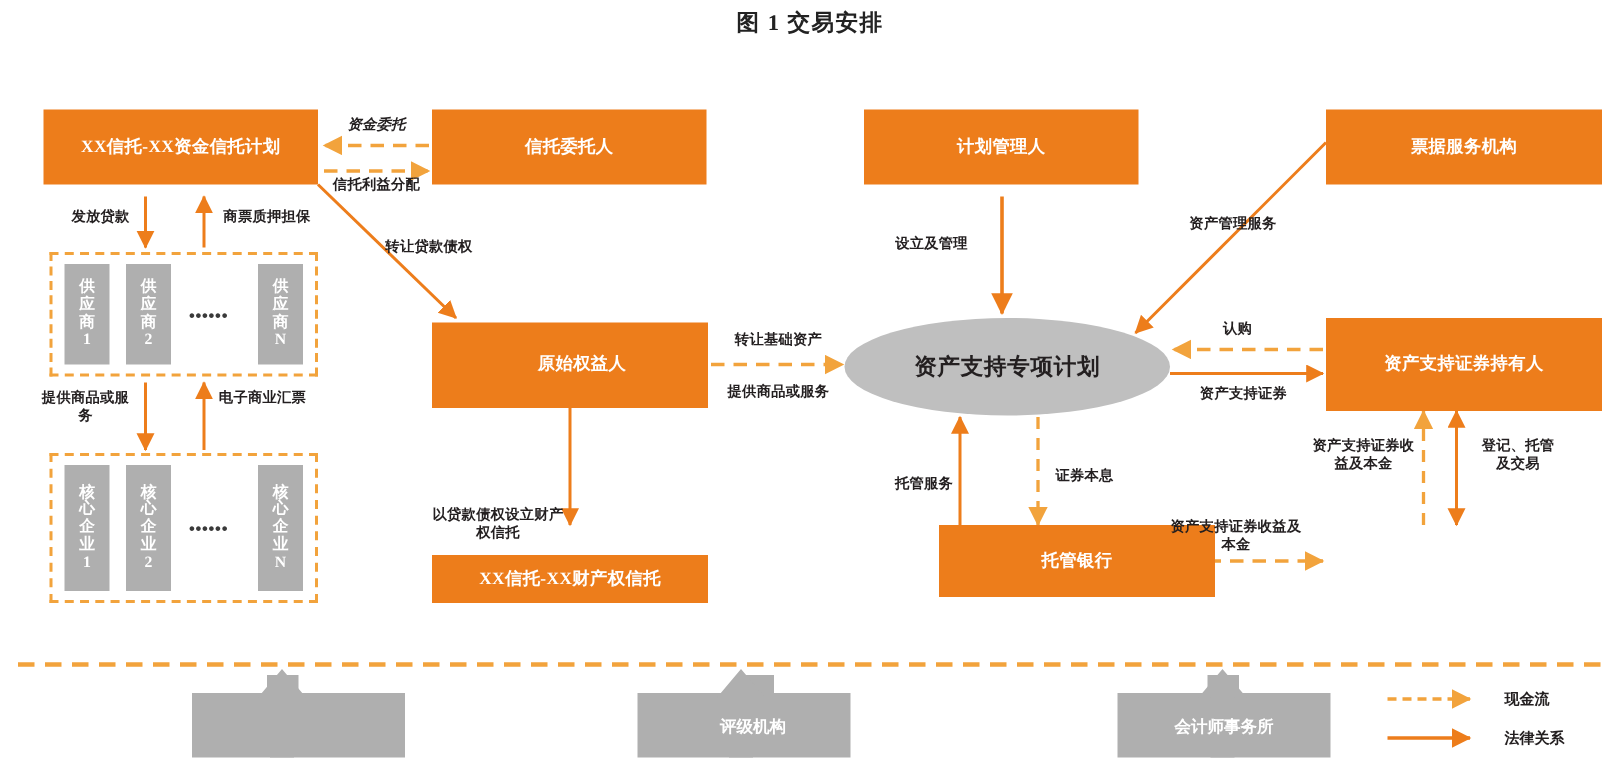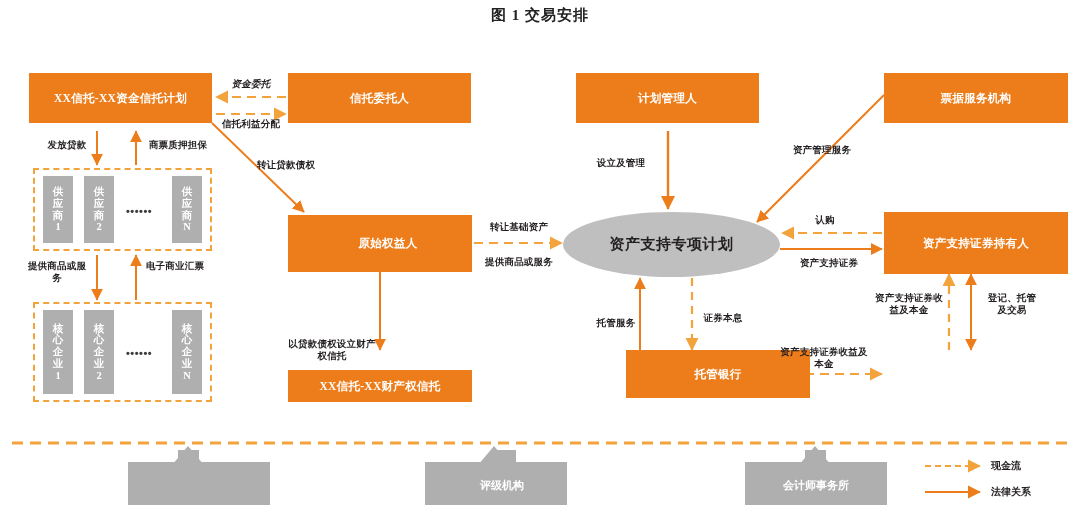--- a/index.html
+++ b/index.html
@@ -54,21 +54,21 @@
     position:absolute;color:#231f20;font-size:9.5px;line-height:1.22;
     font-family:"Liberation Serif","DejaVu Serif",serif;font-weight:700;
     text-align:center;white-space:nowrap;letter-spacing:.2px;
   }
   .lbl.wrap{white-space:normal;}
   svg.layer{position:absolute;left:0;top:0;width:1080px;height:513px;overflow:visible;}
   svg.layer *{vector-effect:non-scaling-stroke;}
 
   .legend-text{
     position:absolute;color:#231f20;font-size:10px;font-weight:700;
-    font-family:"Liberation Serif","DejaVu Serif",serif;white-space:nowrap;
+    font-family:"Liberation Serif","DejaVu Serif",serif;white-space:nowrap;margin-left:12px;
   }
 </style>
 </head>
 <body>
 
 <div id="stage">
 
   <div class="title">图 1  交易安排</div>
 
   <svg class="layer" viewBox="0 0 1080 513">

